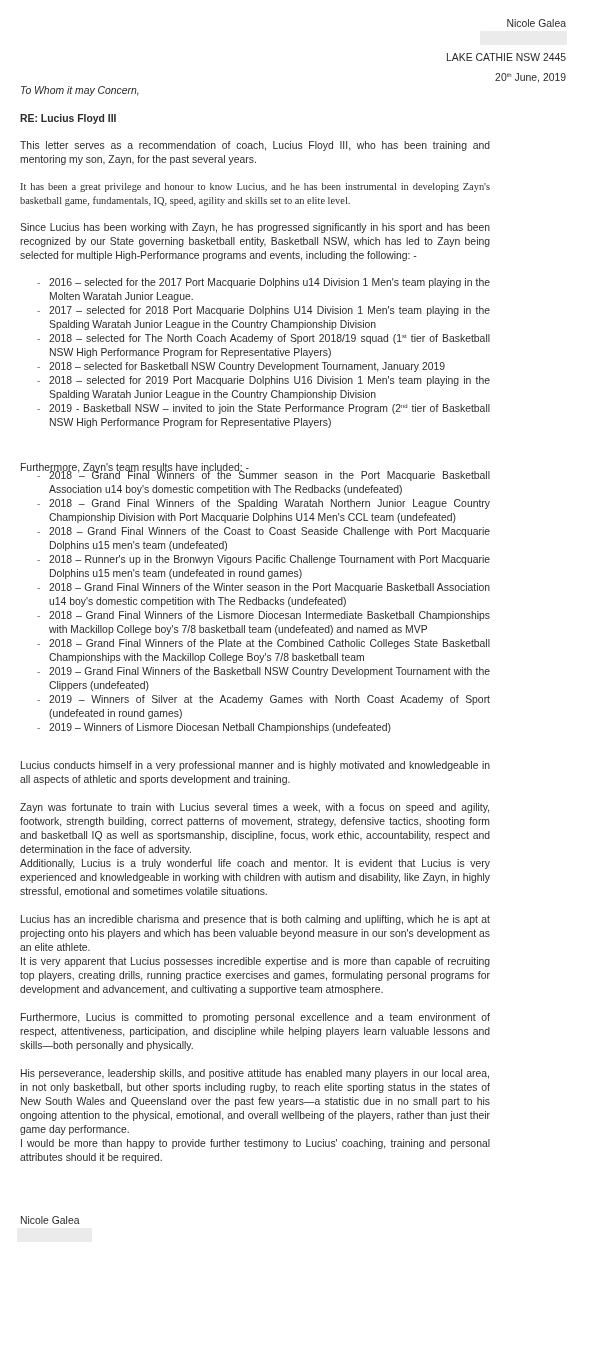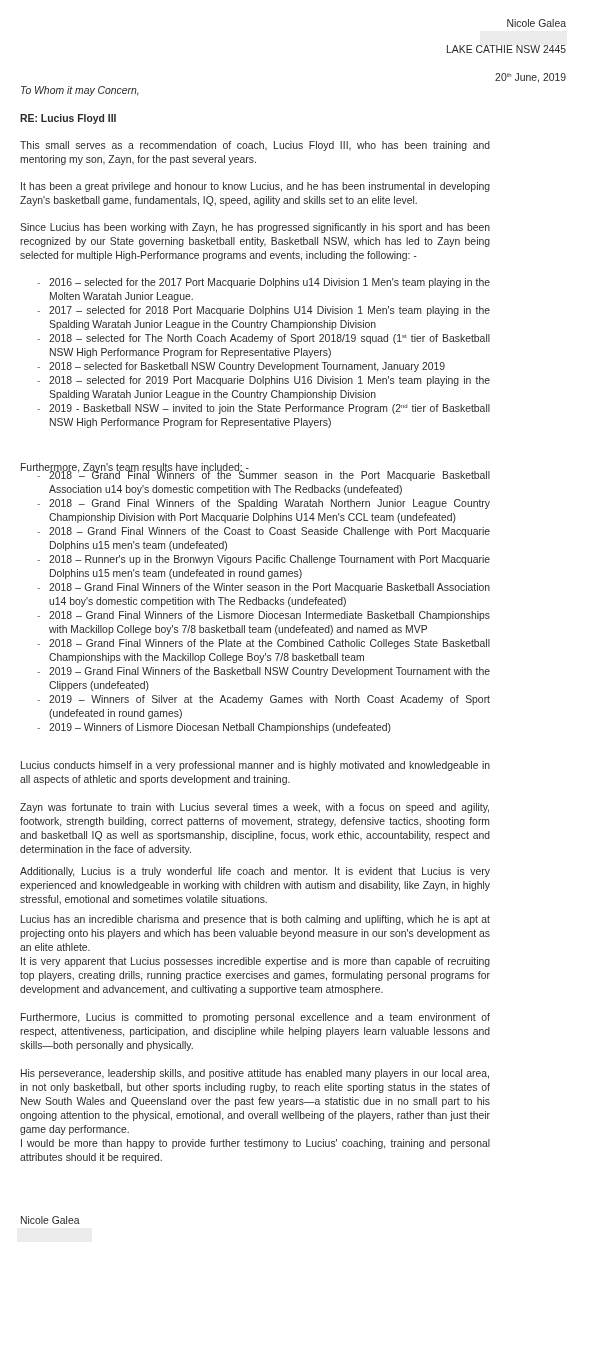--- a/index.html
+++ b/index.html
@@ -18,28 +18,28 @@
   ul.dash li .bullet { position: absolute; left: 37px; top: 0; color: #777; }
   sup { font-size: 6px; line-height: 0; vertical-align: super; }
 </style>
 </head>
 <body>
 
 <div class="page">
 
   <div class="sender" style="top:17px;">Nicole Galea</div>
   <div class="redact" style="left:480px; top:31px; width:87px; height:14px;"></div>
-  <div class="sender" style="top:43px;margin-left:7px;">LAKE CATHIE  NSW  2445</div>
+  <div class="sender" style="top:51px;margin-left:7px;">LAKE CATHIE  NSW  2445</div>
   <div class="sender" style="top:71px;"><span>20</span><sup>th</sup><span> June, 2019</span></div>
 
   <div class="block" style="top:84px;font-style:italic;">To Whom it may Concern,</div>
   <div class="block re" style="top:112px;">RE: Lucius Floyd III</div>
 
-  <div class="block" style="top:139px;">This small serves as a recommendation of coach, Lucius Floyd III, who has been training and mentoring my son, Zayn, for the past several years.</div>
-  <div class="block" style="top:180px;">It has been a great privilege and honour to know Lucius, and he has been instrumental in developing Zayn's basketball game, fundamentals, IQ, speed, agility and skills set to an elite level.</div>
+  <div class="block" style="top:139px;">This letter serves as a recommendation of coach, Lucius Floyd III, who has been training and mentoring my son, Zayn, for the past several years.</div>
+  <div class="block" style="top:180px;font-family:Liberation Serif, serif;">It has been a great privilege and honour to know Lucius, and he has been instrumental in developing Zayn's basketball game, fundamentals, IQ, speed, agility and skills set to an elite level.</div>
   <div class="block" style="top:221px;">Since Lucius has been working with Zayn, he has progressed significantly in his sport and has been recognized by our State governing basketball entity, Basketball NSW, which has led to Zayn being selected for multiple High-Performance programs and events, including the following: -</div>
 
   <ul class="dash" style="top:276px;">
     <li><span class="bullet">-</span><span>2016 – selected for the 2017 Port Macquarie Dolphins u14 Division 1 Men's team playing in the Molten Waratah Junior League.</span></li>
     <li><span class="bullet">-</span><span>2017 – selected for 2018 Port Macquarie Dolphins U14 Division 1 Men's team playing in the Spalding Waratah Junior League in the Country Championship Division</span></li>
     <li><span class="bullet">-</span><span>2018 – selected for The North Coach Academy of Sport 2018/19 squad (1</span><sup>st</sup><span> tier of Basketball NSW High Performance Program for Representative Players)</span></li>
     <li><span class="bullet">-</span><span>2018 – selected for Basketball NSW Country Development Tournament, January 2019</span></li>
     <li><span class="bullet">-</span><span>2018 – selected for 2019 Port Macquarie Dolphins U16 Division 1 Men's team playing in the Spalding Waratah Junior League in the Country Championship Division</span></li>
     <li><span class="bullet">-</span><span>2019 - Basketball NSW – invited to join the State Performance Program (2</span><sup>nd</sup><span> tier of Basketball NSW High Performance Program for Representative Players)</span></li>
   </ul>
@@ -54,21 +54,21 @@
     <li><span class="bullet">-</span><span>2018 – Grand Final Winners of the Winter season in the Port Macquarie Basketball Association u14 boy's domestic competition with The Redbacks (undefeated)</span></li>
     <li><span class="bullet">-</span><span>2018 – Grand Final Winners of the Lismore Diocesan Intermediate Basketball Championships with Mackillop College boy's 7/8 basketball team (undefeated) and named as MVP</span></li>
     <li><span class="bullet">-</span><span>2018 – Grand Final Winners of the Plate at the Combined Catholic Colleges State Basketball Championships with the Mackillop College Boy's 7/8 basketball team</span></li>
     <li><span class="bullet">-</span><span>2019 – Grand Final Winners of the Basketball NSW Country Development Tournament with the Clippers (undefeated)</span></li>
     <li><span class="bullet">-</span><span>2019 – Winners of Silver at the Academy Games with North Coast Academy of Sport (undefeated in round games)</span></li>
     <li><span class="bullet">-</span><span>2019 – Winners of Lismore Diocesan Netball Championships (undefeated)</span></li>
   </ul>
 
   <div class="block" style="top:759px;">Lucius conducts himself in a very professional manner and is highly motivated and knowledgeable in all aspects of athletic and sports development and training.</div>
   <div class="block" style="top:801px;">Zayn was fortunate to train with Lucius several times a week, with a focus on speed and agility, footwork, strength building, correct patterns of movement, strategy, defensive tactics, shooting form and basketball IQ as well as sportsmanship, discipline, focus, work ethic, accountability, respect and determination in the face of adversity.</div>
-  <div class="block" style="top:857px;margin-top:8px;">Additionally, Lucius is a truly wonderful life coach and mentor. It is evident that Lucius is very experienced and knowledgeable in working with children with autism and disability, like Zayn, in highly stressful, emotional and sometimes volatile situations.</div>
+  <div class="block" style="top:857px;">Additionally, Lucius is a truly wonderful life coach and mentor. It is evident that Lucius is very experienced and knowledgeable in working with children with autism and disability, like Zayn, in highly stressful, emotional and sometimes volatile situations.</div>
   <div class="block" style="top:913px;">Lucius has an incredible charisma and presence that is both calming and uplifting, which he is apt at projecting onto his players and which has been valuable beyond measure in our son's development as an elite athlete.</div>
   <div class="block" style="top:955px;">It is very apparent that Lucius possesses incredible expertise and is more than capable of recruiting top players, creating drills, running practice exercises and games, formulating personal programs for development and advancement, and cultivating a supportive team atmosphere.</div>
   <div class="block" style="top:1011px;">Furthermore, Lucius is committed to promoting personal excellence and a team environment of respect, attentiveness, participation, and discipline while helping players learn valuable lessons and skills—both personally and physically.</div>
   <div class="block" style="top:1067px;">His perseverance, leadership skills, and positive attitude has enabled many players in our local area, in not only basketball, but other sports including rugby, to reach elite sporting status in the states of New South Wales and Queensland over the past few years—a statistic due in no small part to his ongoing attention to the physical, emotional, and overall wellbeing of the players, rather than just their game day performance.</div>
   <div class="block" style="top:1137px;">I would be more than happy to provide further testimony to Lucius' coaching, training and personal attributes should it be required.</div>
 
   <div class="block" style="top:1214px;">Nicole Galea</div>
   <div class="redact" style="left:17px; top:1228px; width:75px; height:14px;"></div>
 </div>
 

